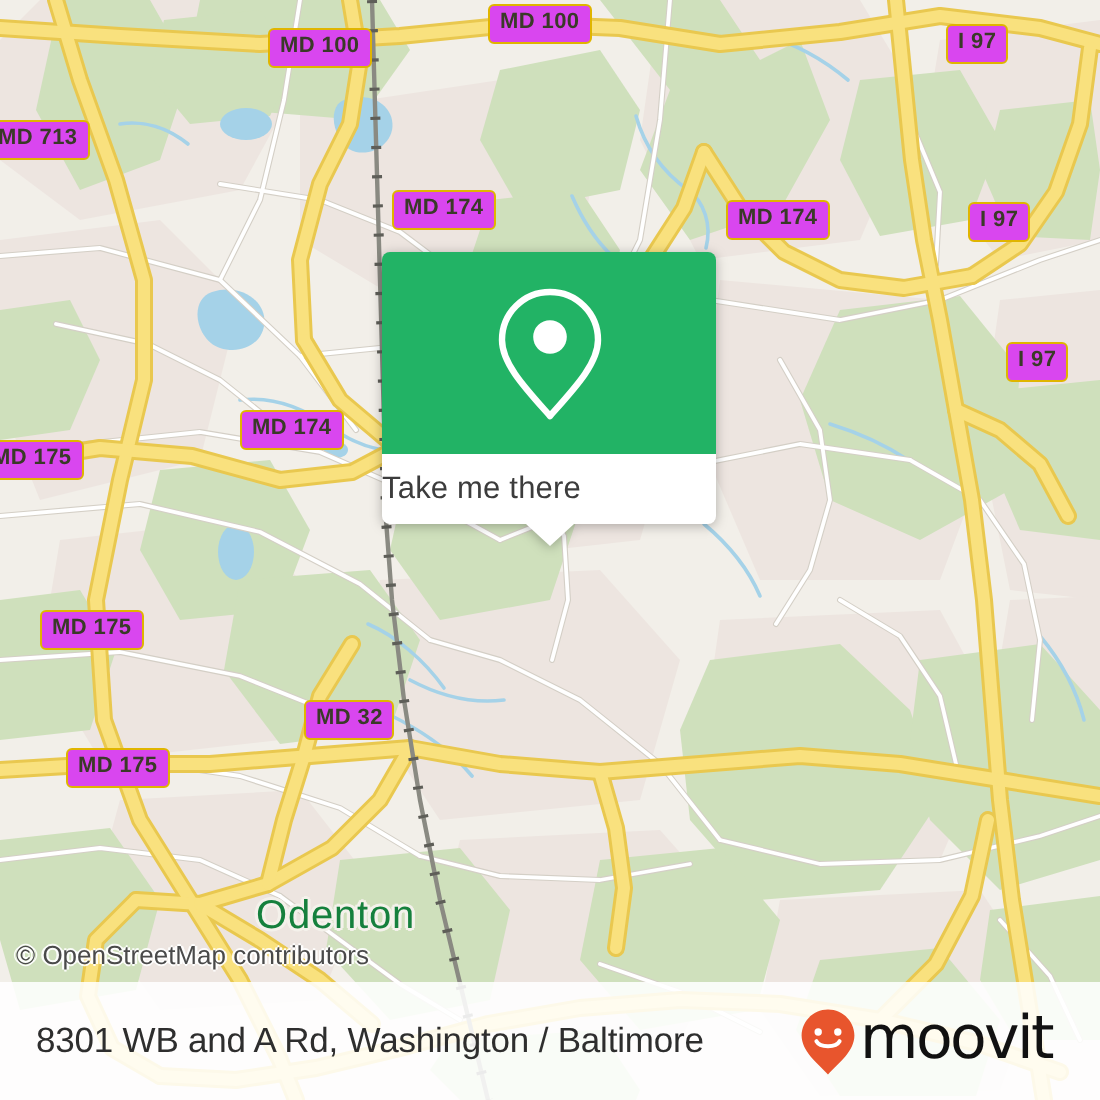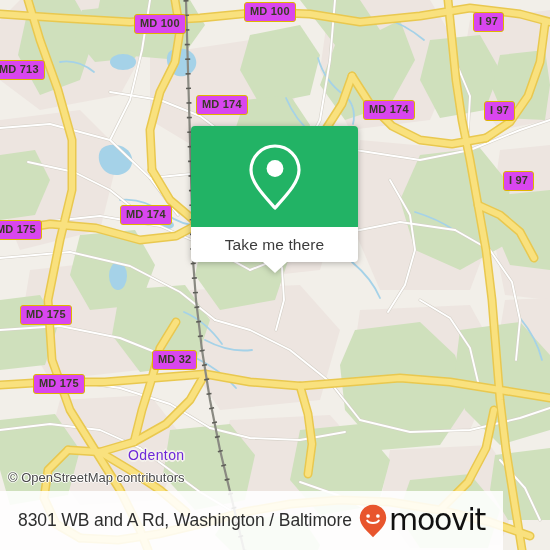--- a/index.html
+++ b/index.html
@@ -27,22 +27,22 @@
     line-height:1;
     padding:3px 5px 4px 5px;
     white-space:nowrap;
     letter-spacing:.2px;
     font-family:"Liberation Sans", sans-serif;
   }
 
   
   .place-label{
     position:absolute;
-    color:#6d28d9;
-    font-size:14px;
+    color:#15803d;
+    font-size:20px;
     letter-spacing:.4px;
     white-space:nowrap;
     text-shadow:
       -1.6px 0 #F4F1EB, 1.6px 0 #F4F1EB, 0 -1.6px #F4F1EB, 0 1.6px #F4F1EB,
       -1.1px -1.1px #F4F1EB, 1.1px -1.1px #F4F1EB, -1.1px 1.1px #F4F1EB, 1.1px 1.1px #F4F1EB;
     padding-left: 24px;
   }
 
   
   #attribution{
@@ -60,40 +60,40 @@
   }
   #callout-top{
     height:101px;background:#22B365;
     border-radius:4px 4px 0 0;
     display:flex;align-items:center;justify-content:center;
   }
   #callout-pin svg{display:block;}
   #callout-bottom{
     height:35px;background:#FFFFFF;
     border-radius:0 0 4px 4px;
-    display:flex;align-items:center;justify-content:center;
+    display:flex;align-items:center;
     position:relative;
   }
   #callout-label{
     font-size:15.5px;color:#3C3C3C;white-space:nowrap;letter-spacing:.1px;
   }
   #callout-tail{
     position:absolute;left:50%;bottom:-11px;margin-left:-12px;
     width:0;height:0;
     border-left:12px solid transparent;
     border-right:12px solid transparent;
     border-top:11px solid #FFFFFF;
   }
 
   
   #footer{
-    position:absolute;left:0;bottom:0;width:503px;height:59px;
+    position:absolute;left:0;bottom:0;width:550px;height:59px;
     background:rgba(255,255,255,.88);
     display:flex;align-items:center;justify-content:space-between;
-    box-sizing:border-box;padding:0 18px 0 18px;
+    box-sizing:border-box;padding:0 24px 0 18px;
   }
   #footer-address{
     font-size:17.5px;color:#2E2E2E;white-space:nowrap;letter-spacing:-.1px;
   }
   #footer-logo{display:flex;align-items:center;gap:2px;}
   #logo-mark svg{display:block;}
   #logo-word{
     font-size:30px;color:#111111;letter-spacing:-1.3px;
     font-family:"DejaVu Sans", sans-serif;font-weight:normal;
     line-height:1;position:relative;top:-1px;text-align:center;

